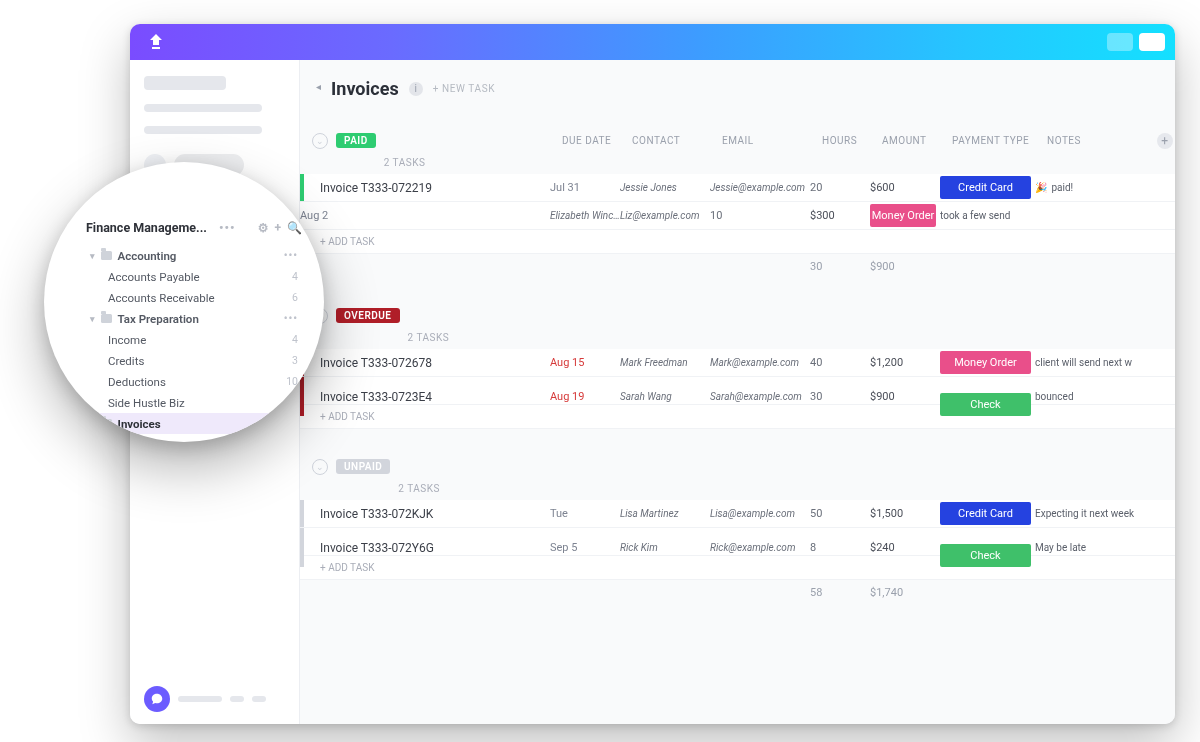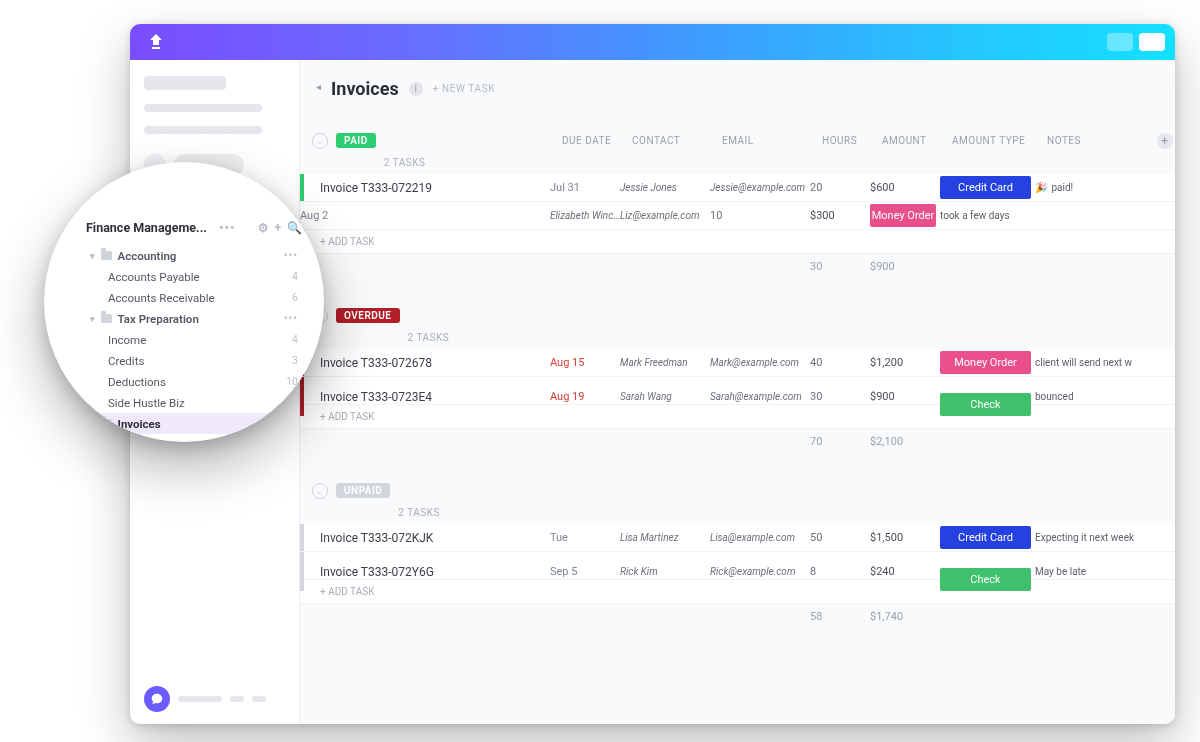--- a/index.html
+++ b/index.html
@@ -175,21 +175,21 @@
               <div class="gh-left">
                 <span class="status-chev">⌄</span>
                 <span class="status-pill paid">PAID</span>
                 <span class="tasks-label">2 TASKS</span>
               </div>
               <div>DUE DATE</div>
               <div>CONTACT</div>
               <div>EMAIL</div>
               <div>HOURS</div>
               <div>AMOUNT</div>
-              <div>AMOUNT TYPE</div>
+              <div>PAYMENT TYPE</div>
               <div>NOTES</div>
               <div class="add-col">+</div>
             </div>
             <div class="rows">
               <div class="row">
                 <div class="name">
                   <div class="stripe paid"></div>
                   <span class="rowname">Invoice T333-072219</span>
                 </div>
                 <div class="due">Jul 31</div>
@@ -200,21 +200,21 @@
                 <div class="ptbtn credit">Credit Card</div>
                 <div class="notes"><span class="emoji">🎉</span>paid!</div>
               </div>
               <div class="row">
                 <div class="due">Aug 2</div>
                 <div class="contact">Elizabeth Wincheste</div>
                 <div class="email">Liz@example.com</div>
                 <div class="hours">10</div>
                 <div class="amount">$300</div>
                 <div class="ptbtn money">Money Order</div>
-                <div class="notes">took a few days</div>
+                <div class="notes">took a few send</div>
               </div>
               <div class="addrow">+ ADD TASK</div>
             </div>
             <div class="sumrow">
               <div></div>
               <div></div>
               <div></div>
               <div></div>
               <div>30</div>
               <div>$900</div>
@@ -259,30 +259,20 @@
                 </div>
                 <div class="due red">Aug 19</div>
                 <div class="contact">Sarah Wang</div>
                 <div class="email">Sarah@example.com</div>
                 <div class="hours">30</div>
                 <div class="amount">$900</div>
                 <div class="ptbtn check">Check</div>
                 <div class="notes">bounced</div>
               </div>
               <div class="addrow">+ ADD TASK</div>
-            </div>
-            <div class="sumrow">
-              <div></div>
-              <div></div>
-              <div></div>
-              <div></div>
-              <div>70</div>
-              <div>$2,100</div>
-              <div></div>
-              <div></div>
             </div>
           </div>
           <div class="group">
             <div class="group-header">
               <div class="gh-left">
                 <span class="status-chev">⌄</span>
                 <span class="status-pill unpaid">UNPAID</span>
                 <span class="tasks-label">2 TASKS</span>
               </div>
               <div></div>

